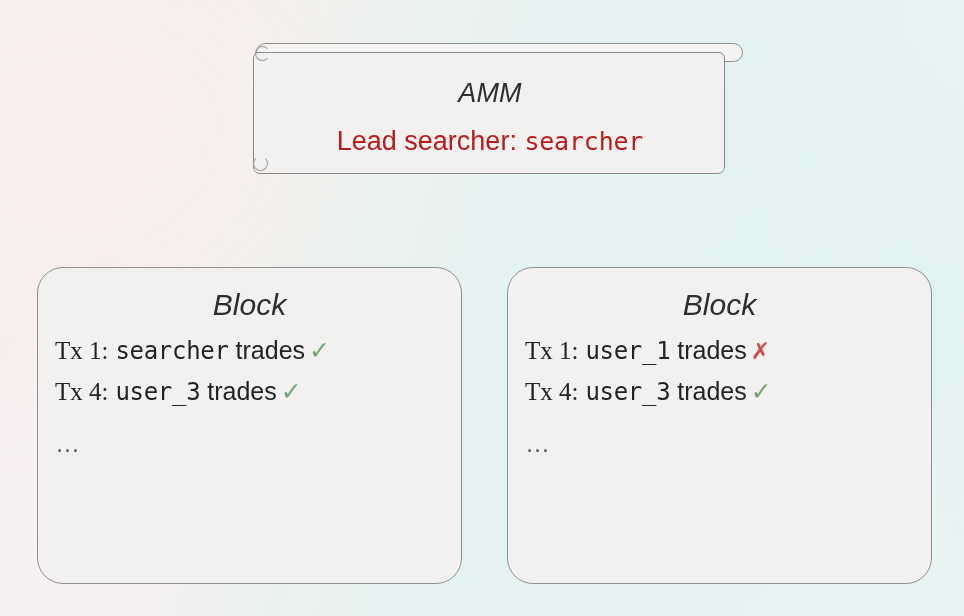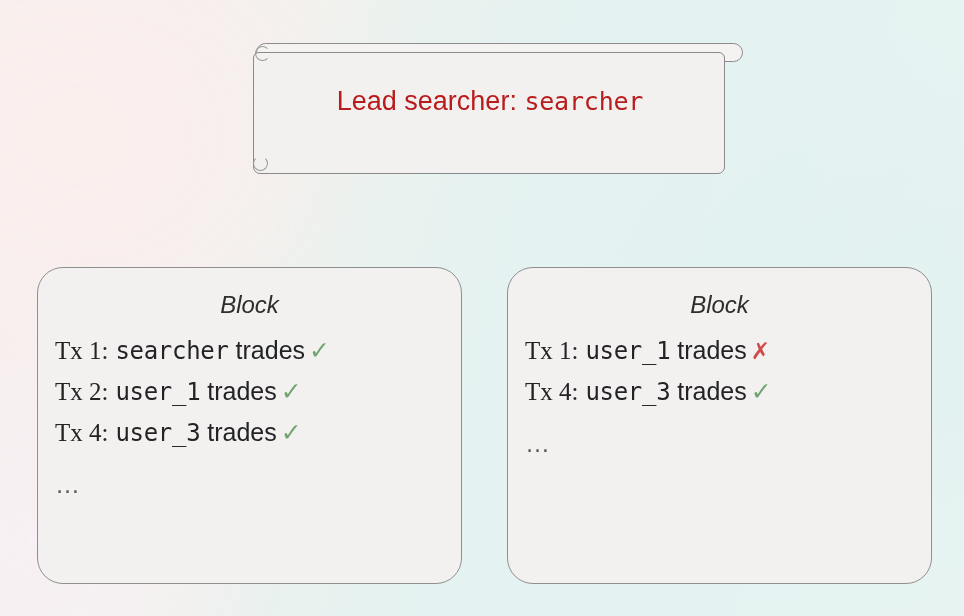--- a/index.html
+++ b/index.html
@@ -132,21 +132,21 @@
     border: 1.7px solid #8f8f8f;
     border-radius: 26px;
     background: #f2f1ef;
     box-sizing: border-box;
   }
   #block-left  { left: 37px; }
   #block-right { left: 507px; }
 
   .block-title {
     text-align: center;
-    font-size: 24px;
+    font-size: 30px;
     line-height: 34px;
     margin-top: 20px;
     font-style: italic;
     color: #2e2e2e;
   }
   .tx-list {
     margin: 8px 0 0 0;
     padding: 0 0 0 17px;
     list-style: none;
   }
@@ -239,34 +239,34 @@
       <polygon points="300,430 380,600 220,600" fill="#eaf3df" opacity="0.22"></polygon>
     </g>
   </svg>
 
   <div id="bg-soft"></div>
 
   <div id="amm-card">
     <div id="amm-tab"></div>
     <div id="amm-body">
       <div id="amm-text">
+        <div class="card-title" id="amm-title">AMM</div>
         <div id="amm-sub">
           <span>Lead searcher:</span><span> </span><span class="mono">searcher</span>
         </div>
       </div>
     </div>
     <div id="amm-loop-tl"></div>
     <div id="amm-loop-bl"></div>
   </div>
 
   <div class="block-card" id="block-left">
     <div class="block-title">Block</div>
     <ul class="tx-list" id="list-0">
         <li class="tx-row"><span class="tx-label">Tx 1:</span> <span class="tx-actor">searcher</span> <span class="tx-verb">trades</span><span class="mark mark-ok">✓</span></li>
-        <li class="tx-row"><span class="tx-label">Tx 2:</span> <span class="tx-actor">user_1</span> <span class="tx-verb">trades</span><span class="mark mark-ok">✓</span></li>
         <li class="tx-row"><span class="tx-label">Tx 4:</span> <span class="tx-actor">user_3</span> <span class="tx-verb">trades</span><span class="mark mark-ok">✓</span></li>
       </ul>
     <div class="ellipsis">…</div>
   </div>
 
   <div class="block-card" id="block-right">
     <div class="block-title">Block</div>
     <ul class="tx-list" id="list-1">
         <li class="tx-row"><span class="tx-label">Tx 1:</span> <span class="tx-actor">user_1</span> <span class="tx-verb">trades</span><span class="mark mark-fail">✗</span></li>
         <li class="tx-row"><span class="tx-label">Tx 4:</span> <span class="tx-actor">user_3</span> <span class="tx-verb">trades</span><span class="mark mark-ok">✓</span></li>

